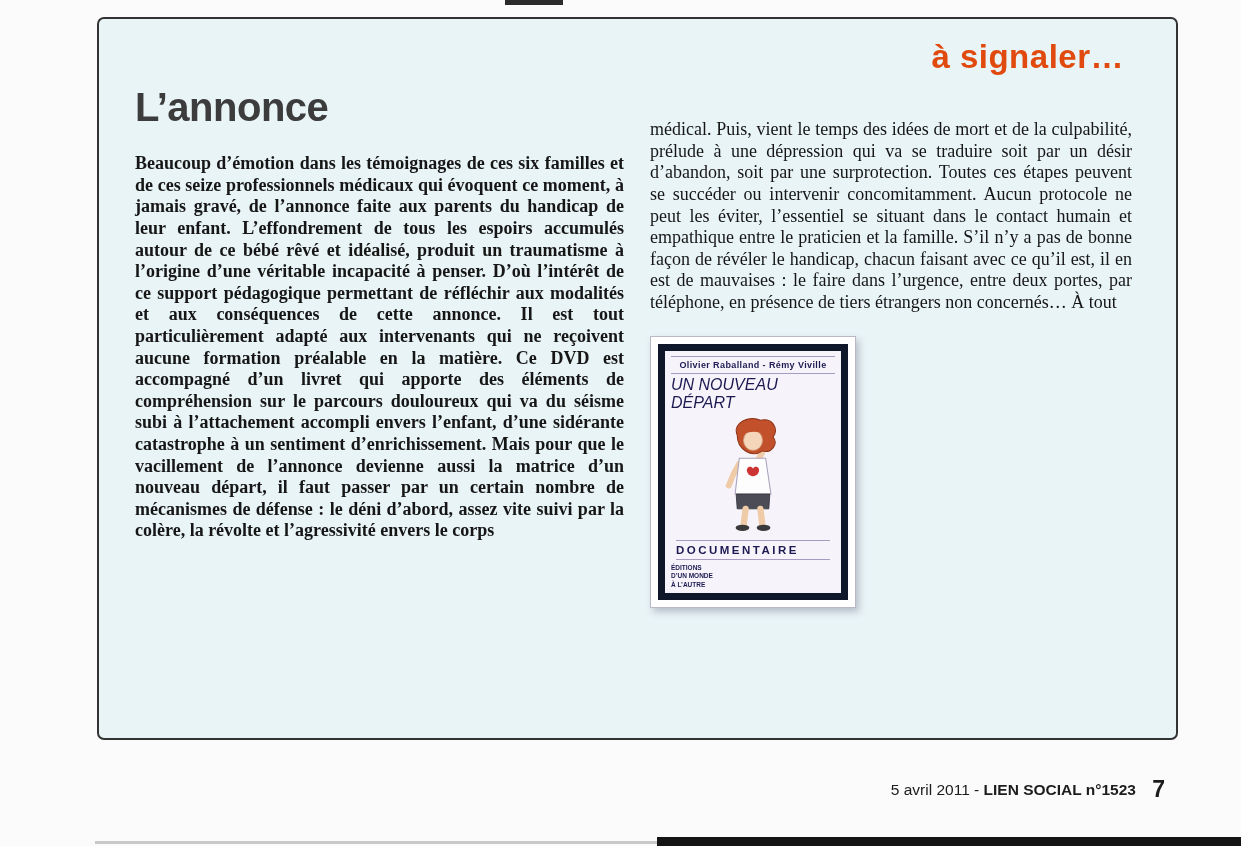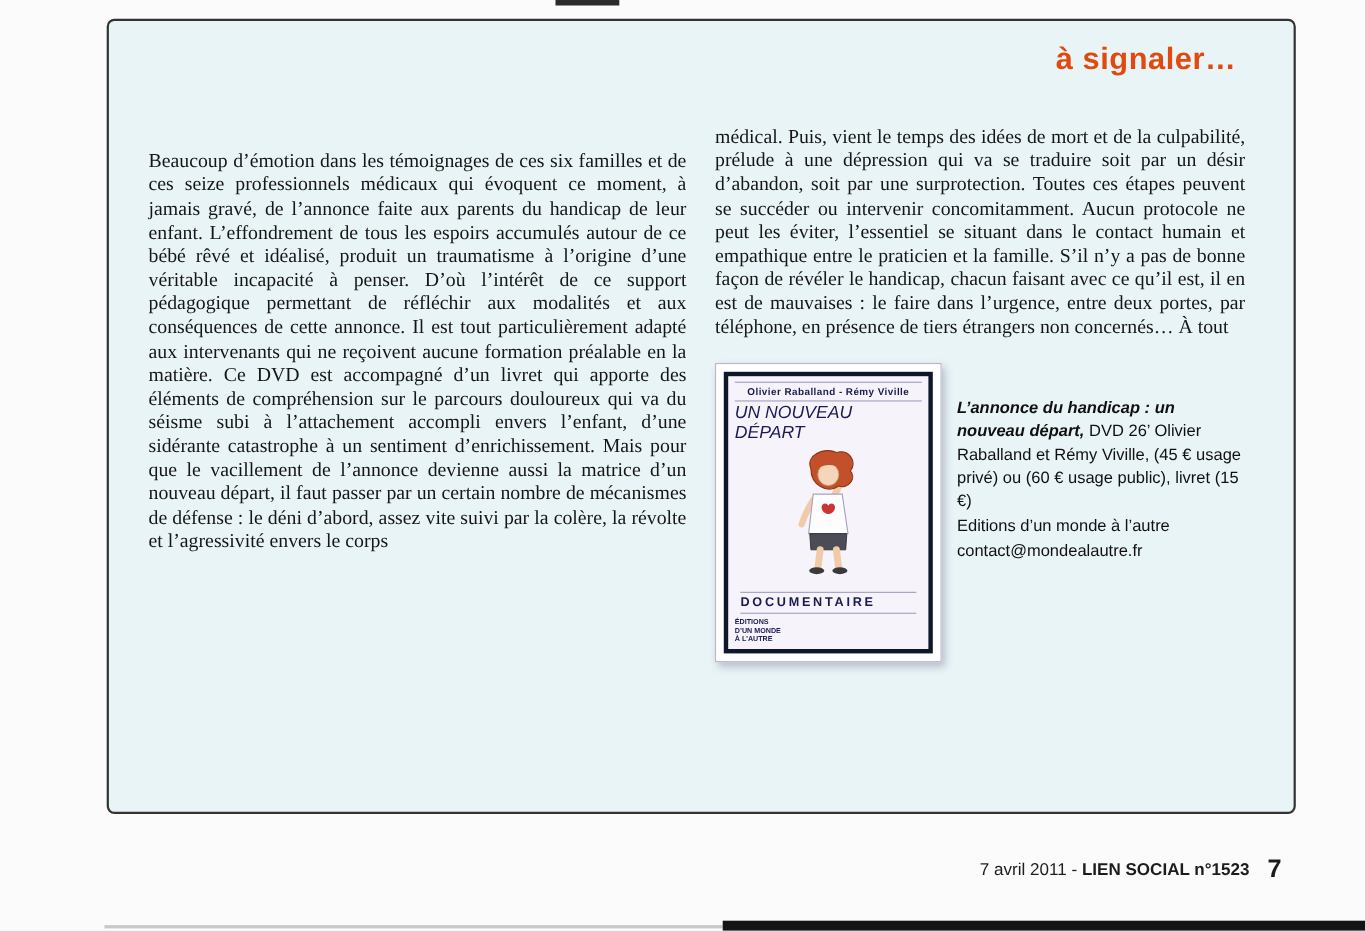--- a/index.html
+++ b/index.html
@@ -23,50 +23,50 @@
   .artifact-bottom-dark{position:absolute;left:657px;top:837px;width:584px;height:9px;background:#141414;}
 
   .panel{
     position:absolute;left:97px;top:17px;width:1081px;height:723px;
     background:var(--panel-bg);
     border:2px solid #333;border-radius:7px;
     padding:20px 48px 0 36px;
   }
   .section-header{
     text-align:right;padding-right:4px;
-    font-size:28px;line-height:1.1;font-weight:bold;
+    font-size:33px;line-height:1.1;font-weight:bold;
     color:var(--accent);letter-spacing:.5px;
   }
   .columns{display:flex;gap:26px;margin-top:10px;}
   .col-left{width:489px;flex:none;}
   .col-right{width:482px;flex:none;}
 
   .article-title{
     margin:0;font-size:40px;line-height:1.1;font-weight:bold;
     color:var(--title-ink);letter-spacing:-.5px;
   }
   .body-text{
     margin:0;
     font-family:"Liberation Serif","DejaVu Serif",serif;
     font-size:18px;line-height:1.2;text-align:justify;
     color:var(--ink);
   }
-  .col-left .body-text{margin-top:12px;}
+  .col-left .body-text{margin-top:24px;font-weight:bold;}
   .col-right > .body-text{margin-top:34px;}
 
   .media-row{display:flex;gap:14px;margin-top:8px;}
 
   .dvd-cover{
     flex:none;width:206px;height:272px;margin-top:14px;
     background:#fff;border:1px solid #b9b9c6;
     box-shadow:3px 4px 7px rgba(70,70,100,.3);
     padding:7px;
   }
   .dvd-inner{
-    height:100%;background:#f6f4fa;border:4px solid #0f172a;
+    height:100%;background:#f6f4fa;border:7px solid #0f172a;
     display:flex;flex-direction:column;align-items:center;
     padding:5px 6px 4px 6px;
   }
   .dvd-authors{
     width:100%;text-align:center;padding:3px 0;
     border-top:1px solid #a69cc2;border-bottom:1px solid #a69cc2;
     font-size:9px;font-weight:bold;color:var(--navy);letter-spacing:.4px;
   }
   .dvd-title{margin-top:7px;font-size:14px;font-weight:bold;color:var(--navy);letter-spacing:.2px;}
   .dvd-subtitle{margin-top:2px;font-size:16px;font-weight:normal;font-style:italic;color:var(--navy);}
@@ -106,21 +106,21 @@
 <div class="artifact-bottom-dark"></div>
 
 <div class="panel">
 
   <div class="section-header">à signaler…</div>
 
   <div class="columns">
 
     <div class="col-left">
       <h1 class="article-title">
-        <br>
+        <span>L’annonce</span><br>
       </h1>
       <p class="body-text">Beaucoup d’émotion dans les témoignages de ces six familles et de ces seize professionnels médicaux qui évoquent ce moment, à jamais gravé, de l’annonce faite aux parents du handicap de leur enfant. L’effondrement de tous les espoirs accumulés autour de ce bébé rêvé et idéalisé, produit un traumatisme à l’origine d’une véritable incapacité à penser. D’où l’intérêt de ce support pédagogique permettant de réfléchir aux modalités et aux conséquences de cette annonce. Il est tout particulièrement adapté aux intervenants qui ne reçoivent aucune formation préalable en la matière. Ce DVD est accompagné d’un livret qui apporte des éléments de compréhension sur le parcours douloureux qui va du séisme subi à l’attachement accompli envers l’enfant, d’une sidérante catastrophe à un sentiment d’enrichissement. Mais pour que le vacillement de l’annonce devienne aussi la matrice d’un nouveau départ, il faut passer par un certain nombre de mécanismes de défense : le déni d’abord, assez vite suivi par la colère, la révolte et l’agressivité envers le corps</p>
     </div>
 
     <div class="col-right">
       <p class="body-text">médical. Puis, vient le temps des idées de mort et de la culpabilité, prélude à une dépression qui va se traduire soit par un désir d’abandon, soit par une surprotection. Toutes ces étapes peuvent se succéder ou intervenir concomitamment. Aucun protocole ne peut les éviter, l’essentiel se situant dans le contact humain et empathique entre le praticien et la famille. S’il n’y a pas de bonne façon de révéler le handicap, chacun faisant avec ce qu’il est, il en est de mauvaises : le faire dans l’urgence, entre deux portes, par téléphone, en présence de tiers étrangers non concernés… À tout</p>
 
       <div class="media-row">
 
         <div class="dvd-cover">
@@ -152,29 +152,24 @@
               <ellipse cx="65" cy="108" rx="6.5" ry="3" fill="#3a3a3a"></ellipse>
             </svg>
             <div class="dvd-label">DOCUMENTAIRE</div>
             <div class="dvd-publisher">ÉDITIONS
 D’UN MONDE
 À L’AUTRE</div>
           </div>
         </div>
 
         <div class="beside">
-          <div class="caption">
-            <span class="cap-bold">L’annonce du handicap : un nouveau départ,</span><span> DVD 26’ Olivier Raballand et Rémy Viville, (45 € usage privé) ou (60 € usage public), livret (15 €)</span>
-            <div class="cap-line">Editions d’un monde à l’autre</div>
-            <div class="cap-line">contact@mondealautre.fr</div>
-          </div>
         </div>
 
       </div>
     </div>
 
   </div>
 </div>
 
 <div class="page-footer">
-  <span>7 avril 2011 - </span><span class="journal">LIEN SOCIAL n°1523</span>
+  <span>5 avril 2011 - </span><span class="journal">LIEN SOCIAL n°1523</span>
   <span class="pagenum">7</span>
 </div>
 
 </body></html>

